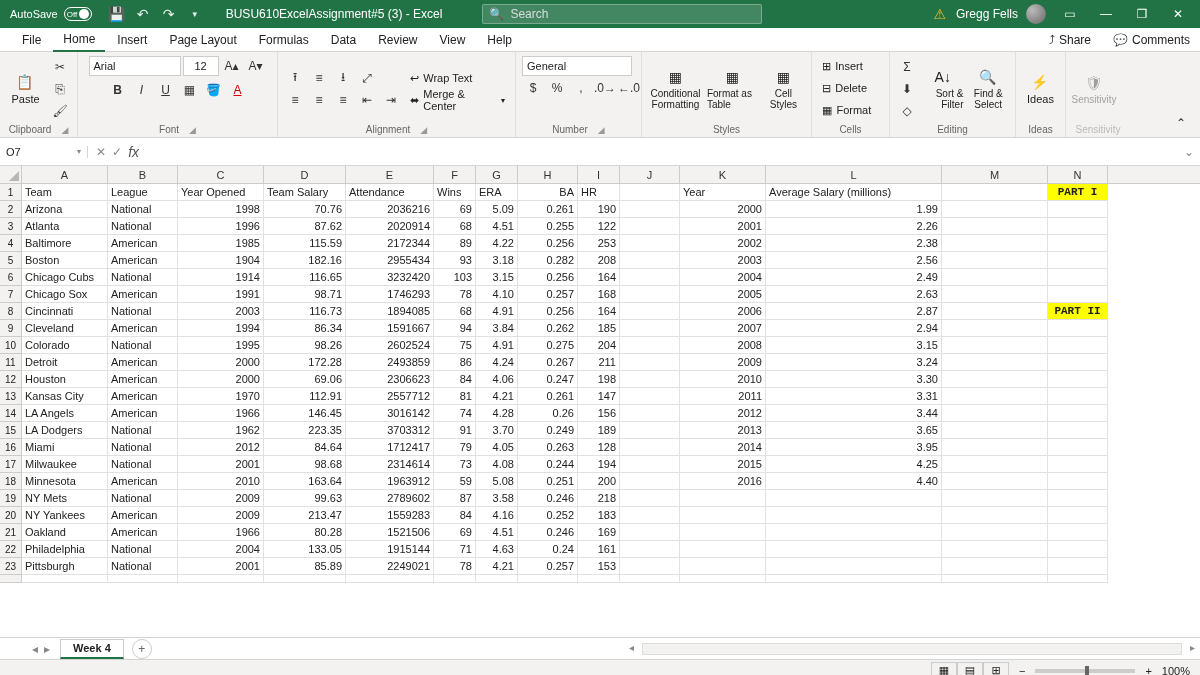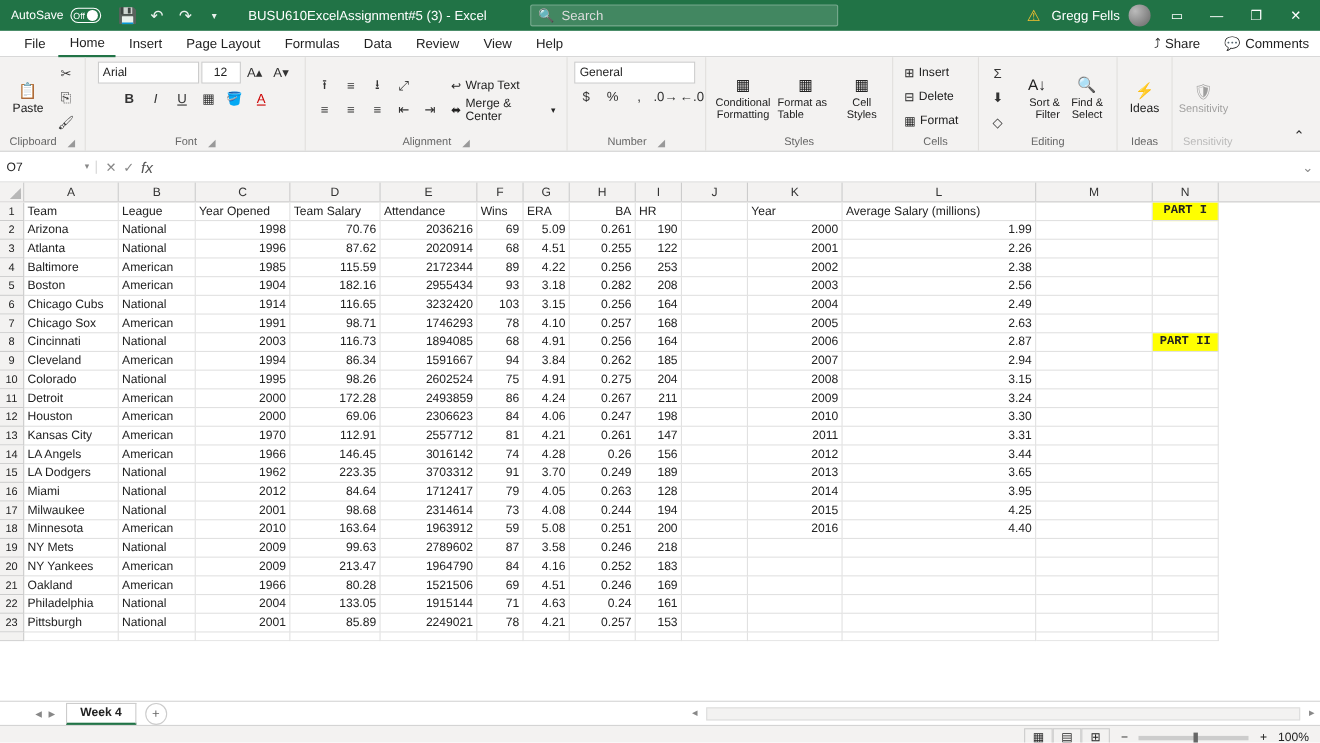--- a/index.html
+++ b/index.html
@@ -694,21 +694,21 @@
         <div class="cell wL r"></div>
         <div class="cell wM"></div>
         <div class="cell wN"></div>
       </div>
       <div class="row-line">
         <div class="rowhdr">20</div>
         <div class="cell wA">NY Yankees</div>
         <div class="cell wB">American</div>
         <div class="cell wC r">2009</div>
         <div class="cell wD r">213.47</div>
-        <div class="cell wE r">1964790</div>
+        <div class="cell wE r">1559283</div>
         <div class="cell wF r">84</div>
         <div class="cell wG r">4.16</div>
         <div class="cell wH r">0.252</div>
         <div class="cell wI r">183</div>
         <div class="cell wJ"></div>
         <div class="cell wK r"></div>
         <div class="cell wL r"></div>
         <div class="cell wM"></div>
         <div class="cell wN"></div>
       </div>

